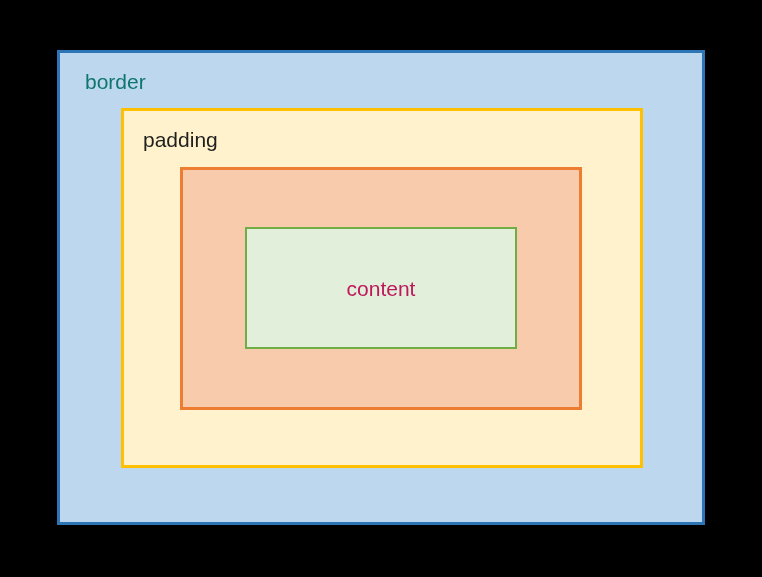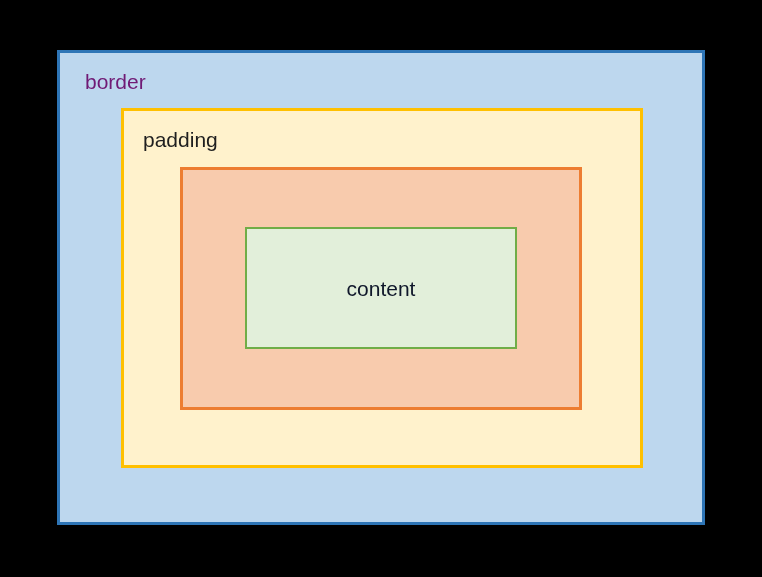--- a/index.html
+++ b/index.html
@@ -68,26 +68,26 @@
     align-items: center;
     justify-content: center;
   }
   .box-content > .box-label { position: static; }
 </style>
 </head>
 <body>
 
 <div class="page">
   <div class="box box-border" style="background-color: rgb(189, 215, 238); border-color: rgb(46, 117, 182);">
-    <span class="box-label" style="color: #701a75;">border</span>
+    <span class="box-label" style="color: #0f766e;">border</span>
 
     <div class="box box-padding" style="background-color: rgb(255, 242, 204); border-color: rgb(255, 192, 0);">
       <span class="box-label" style="color: rgb(31, 31, 31);">padding</span>
 
       <div class="box box-safe" style="background-color: rgb(248, 203, 173); border-color: rgb(237, 125, 49);">
 
         <div class="box box-content" style="background-color: rgb(226, 239, 218); border-color: rgb(112, 173, 71);">
-          <span class="box-label" style="color: #0f172a;">content</span>
+          <span class="box-label" style="color: #be185d;">content</span>
         </div>
       </div>
     </div>
   </div>
 </div>
 
 </body></html>

